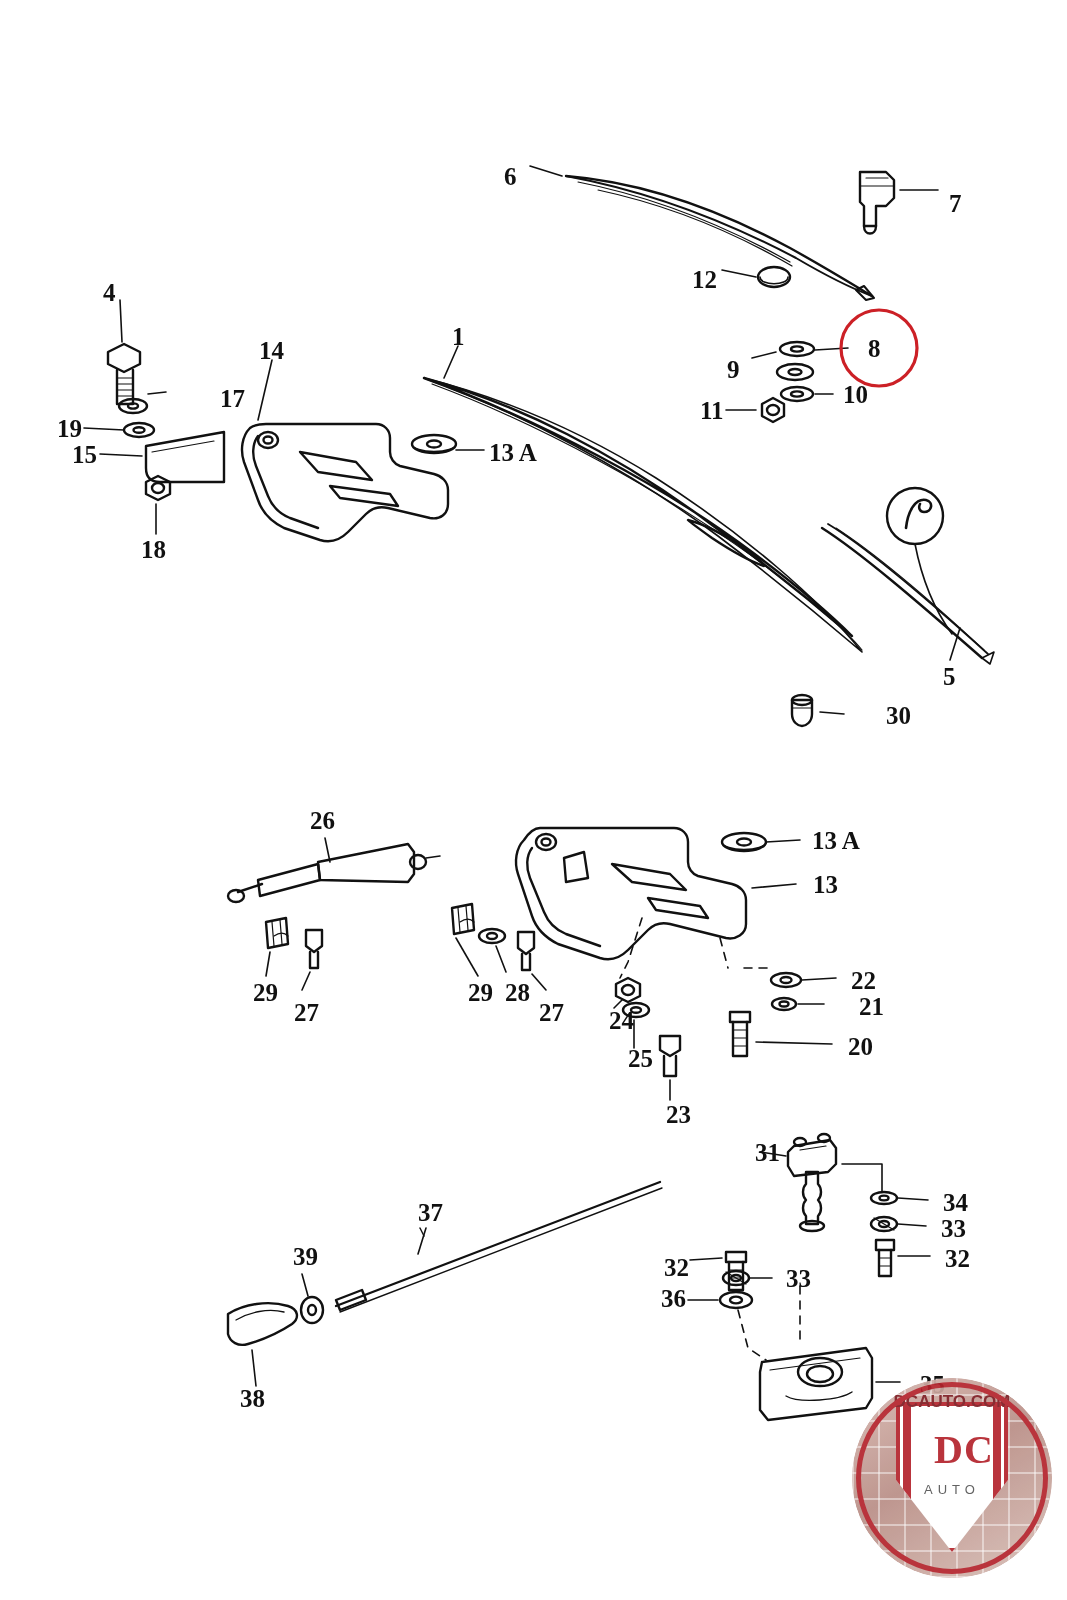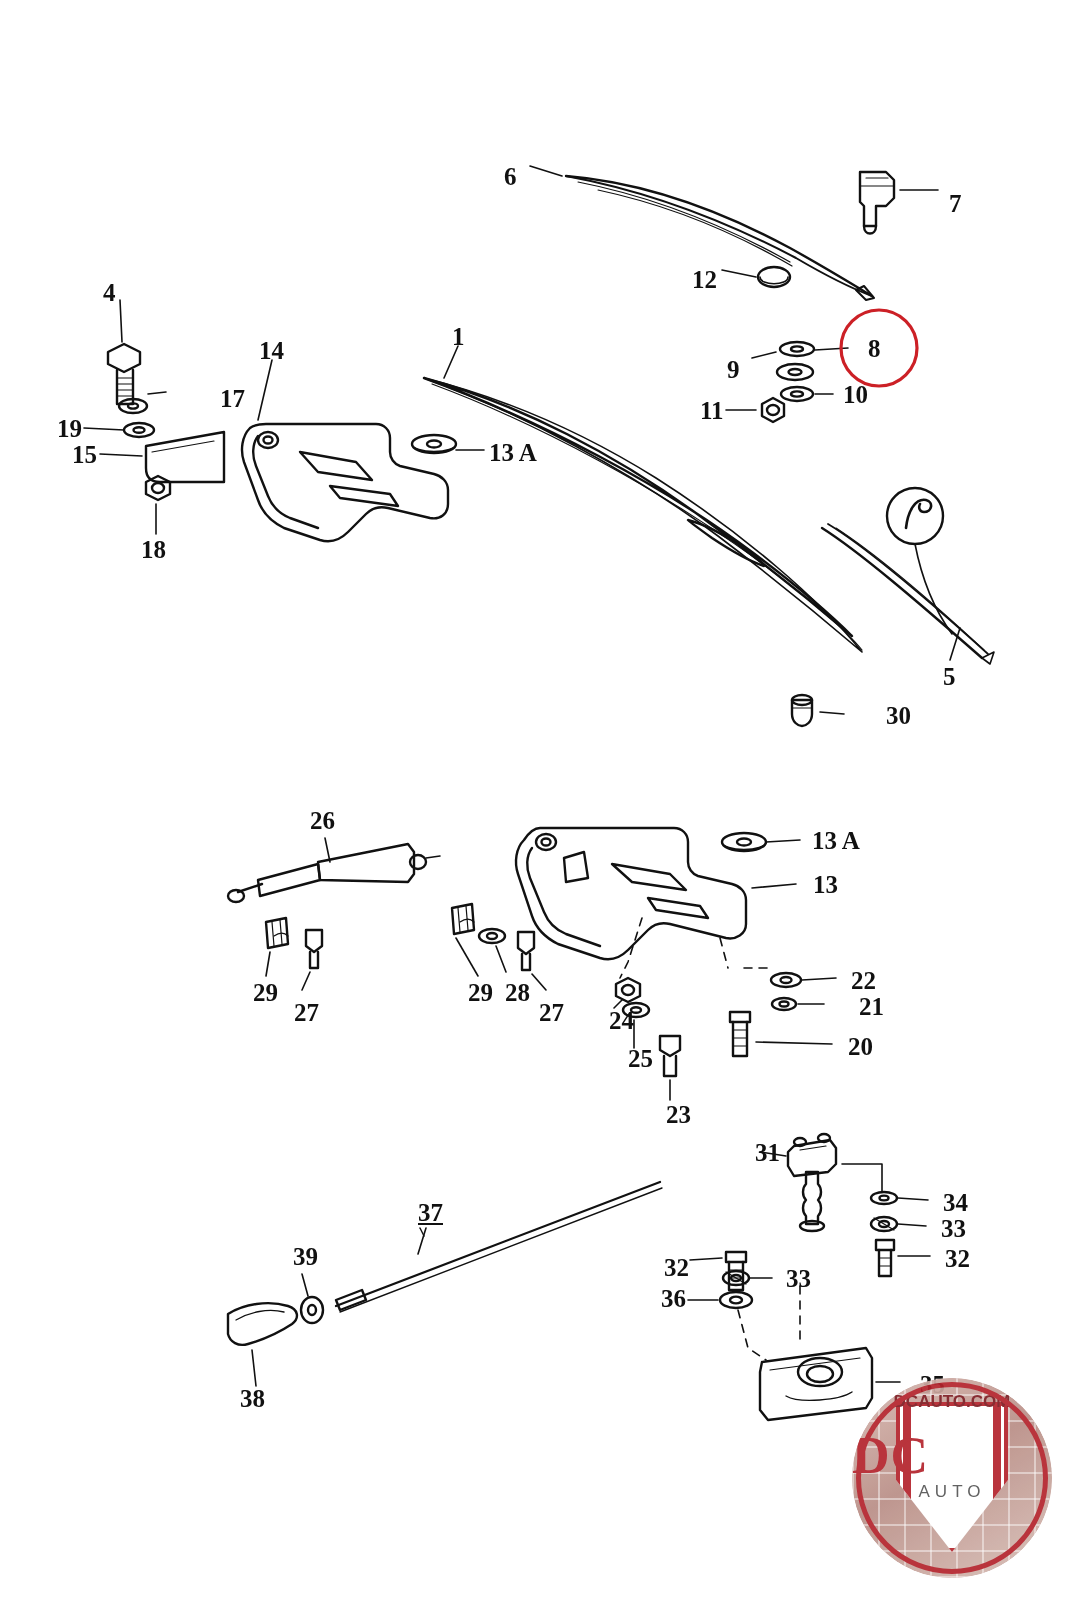--- a/index.html
+++ b/index.html
@@ -86,38 +86,38 @@
     top: 24px;
     width: 112px;
     margin-left: -56px;
     height: 150px;
     clip-path: polygon(0 0, 100% 0, 100% 52%, 50% 100%, 0 52%);
     background:
       linear-gradient(90deg, rgba(0,0,0,0) 0 6%, #b4232c 6% 13%, rgba(0,0,0,0) 13% 87%, #b4232c 87% 94%, rgba(0,0,0,0) 94%);
   }
   #watermark .dc {
     position: absolute;
-    left: 0;
+    left: 12px;
     top: 48px;
     width: 200px;
-    text-align: left;
+    text-align: center;
     font-family: "Liberation Serif", serif;
     font-weight: bold;
-    font-size: 52px;
+    font-size: 40px;
     color: #b4232c;
     letter-spacing: 1px;
   }
   #watermark .auto {
     position: absolute;
     left: 0;
     top: 104px;
     width: 200px;
     text-align: center;
     font-family: "Liberation Sans", sans-serif;
-    font-size: 17px;
+    font-size: 13px;
     letter-spacing: 5px;
     color: #555555;
   }
   #watermark .domain {
     position: absolute;
     left: 0;
     top: 14px;
     width: 200px;
     text-align: center;
     font-family: "Liberation Sans", sans-serif;
@@ -416,21 +416,21 @@
   <div class="label" style="left:851px;  top:968px;">22</div>
   <div class="label" style="left:839px;  top:994px;margin-left:20px;">21</div>
   <div class="label" style="left:294px; top:1000px;">27</div>
   <div class="label" style="left:539px; top:1000px;">27</div>
   <div class="label" style="left:609px;  top:1008px;">24</div>
   <div class="label" style="left:848px;  top:1034px;">20</div>
   <div class="label" style="left:628px;  top:1046px;">25</div>
   <div class="label" style="left:666px;  top:1102px;">23</div>
   <div class="label" style="left:731px;  top:1140px;margin-left:24px;">31</div>
   <div class="label" style="left:943px;  top:1190px;">34</div>
-  <div class="label" style="left:418px;  top:1200px;text-decoration:underline;">37</div>
+  <div class="label" style="left:418px;  top:1200px;">37</div>
   <div class="label" style="left:941px; top:1216px;">33</div>
   <div class="label" style="left:664px; top:1255px;">32</div>
   <div class="label" style="left:945px; top:1246px;">32</div>
   <div class="label" style="left:293px;  top:1244px;">39</div>
   <div class="label" style="left:786px; top:1266px;">33</div>
   <div class="label" style="left:661px;  top:1286px;">36</div>
   <div class="label" style="left:920px;  top:1372px;">35</div>
   <div class="label" style="left:240px;  top:1386px;">38</div>
 
   <div id="watermark">

